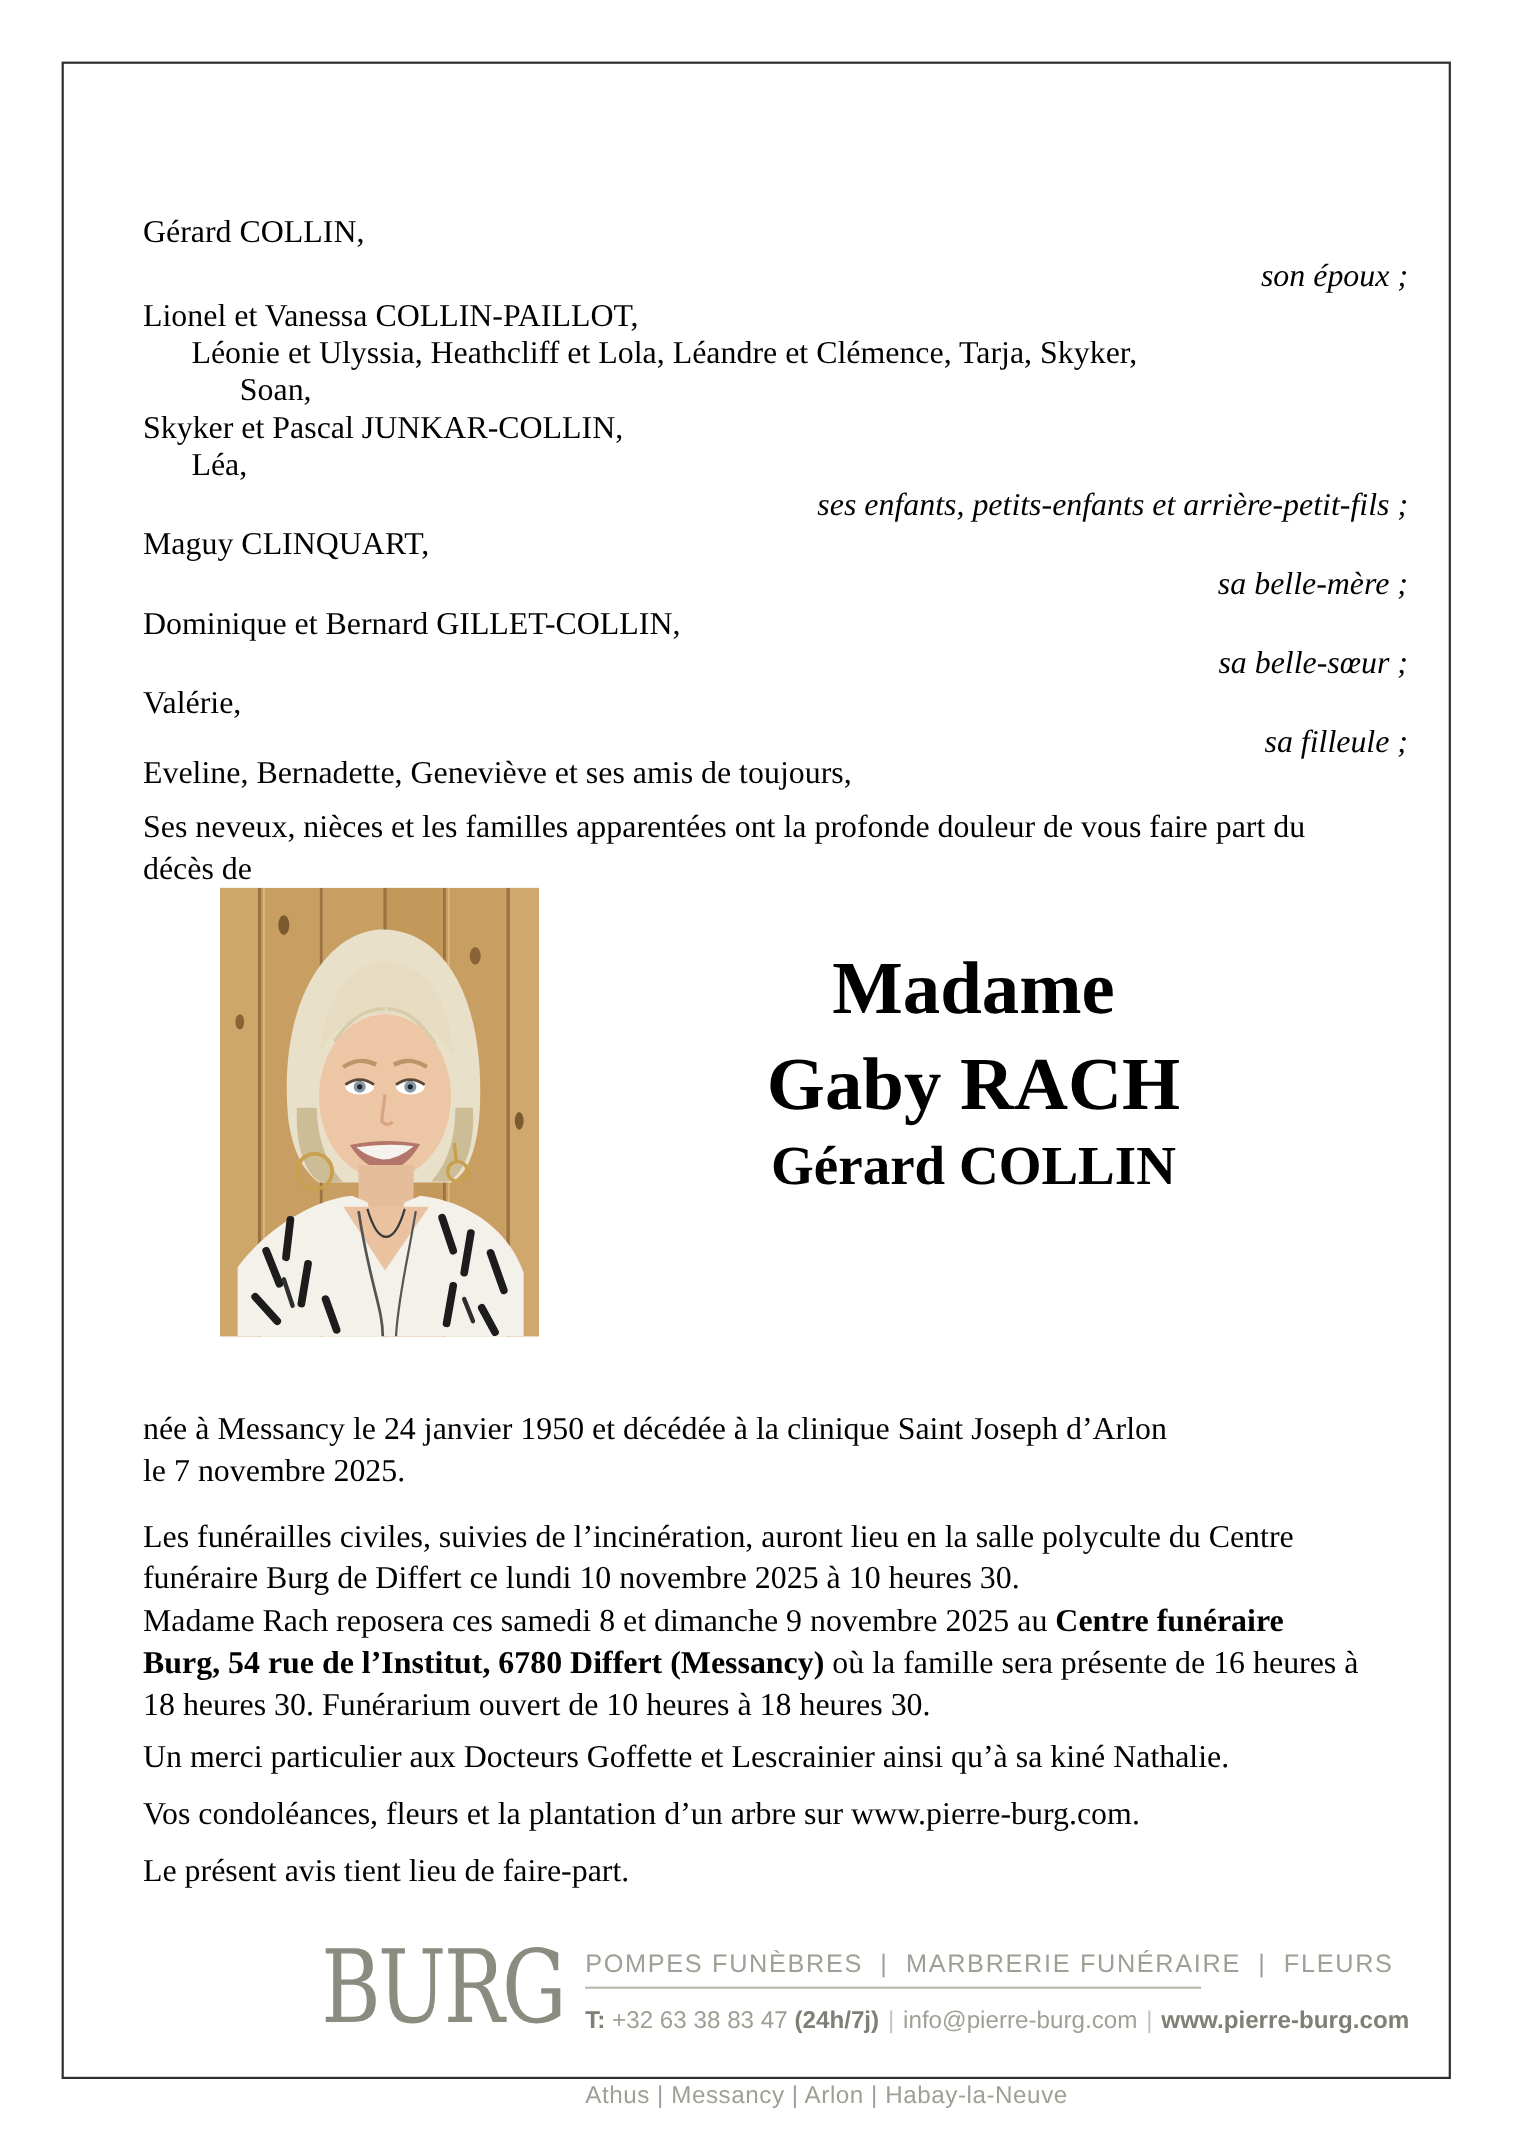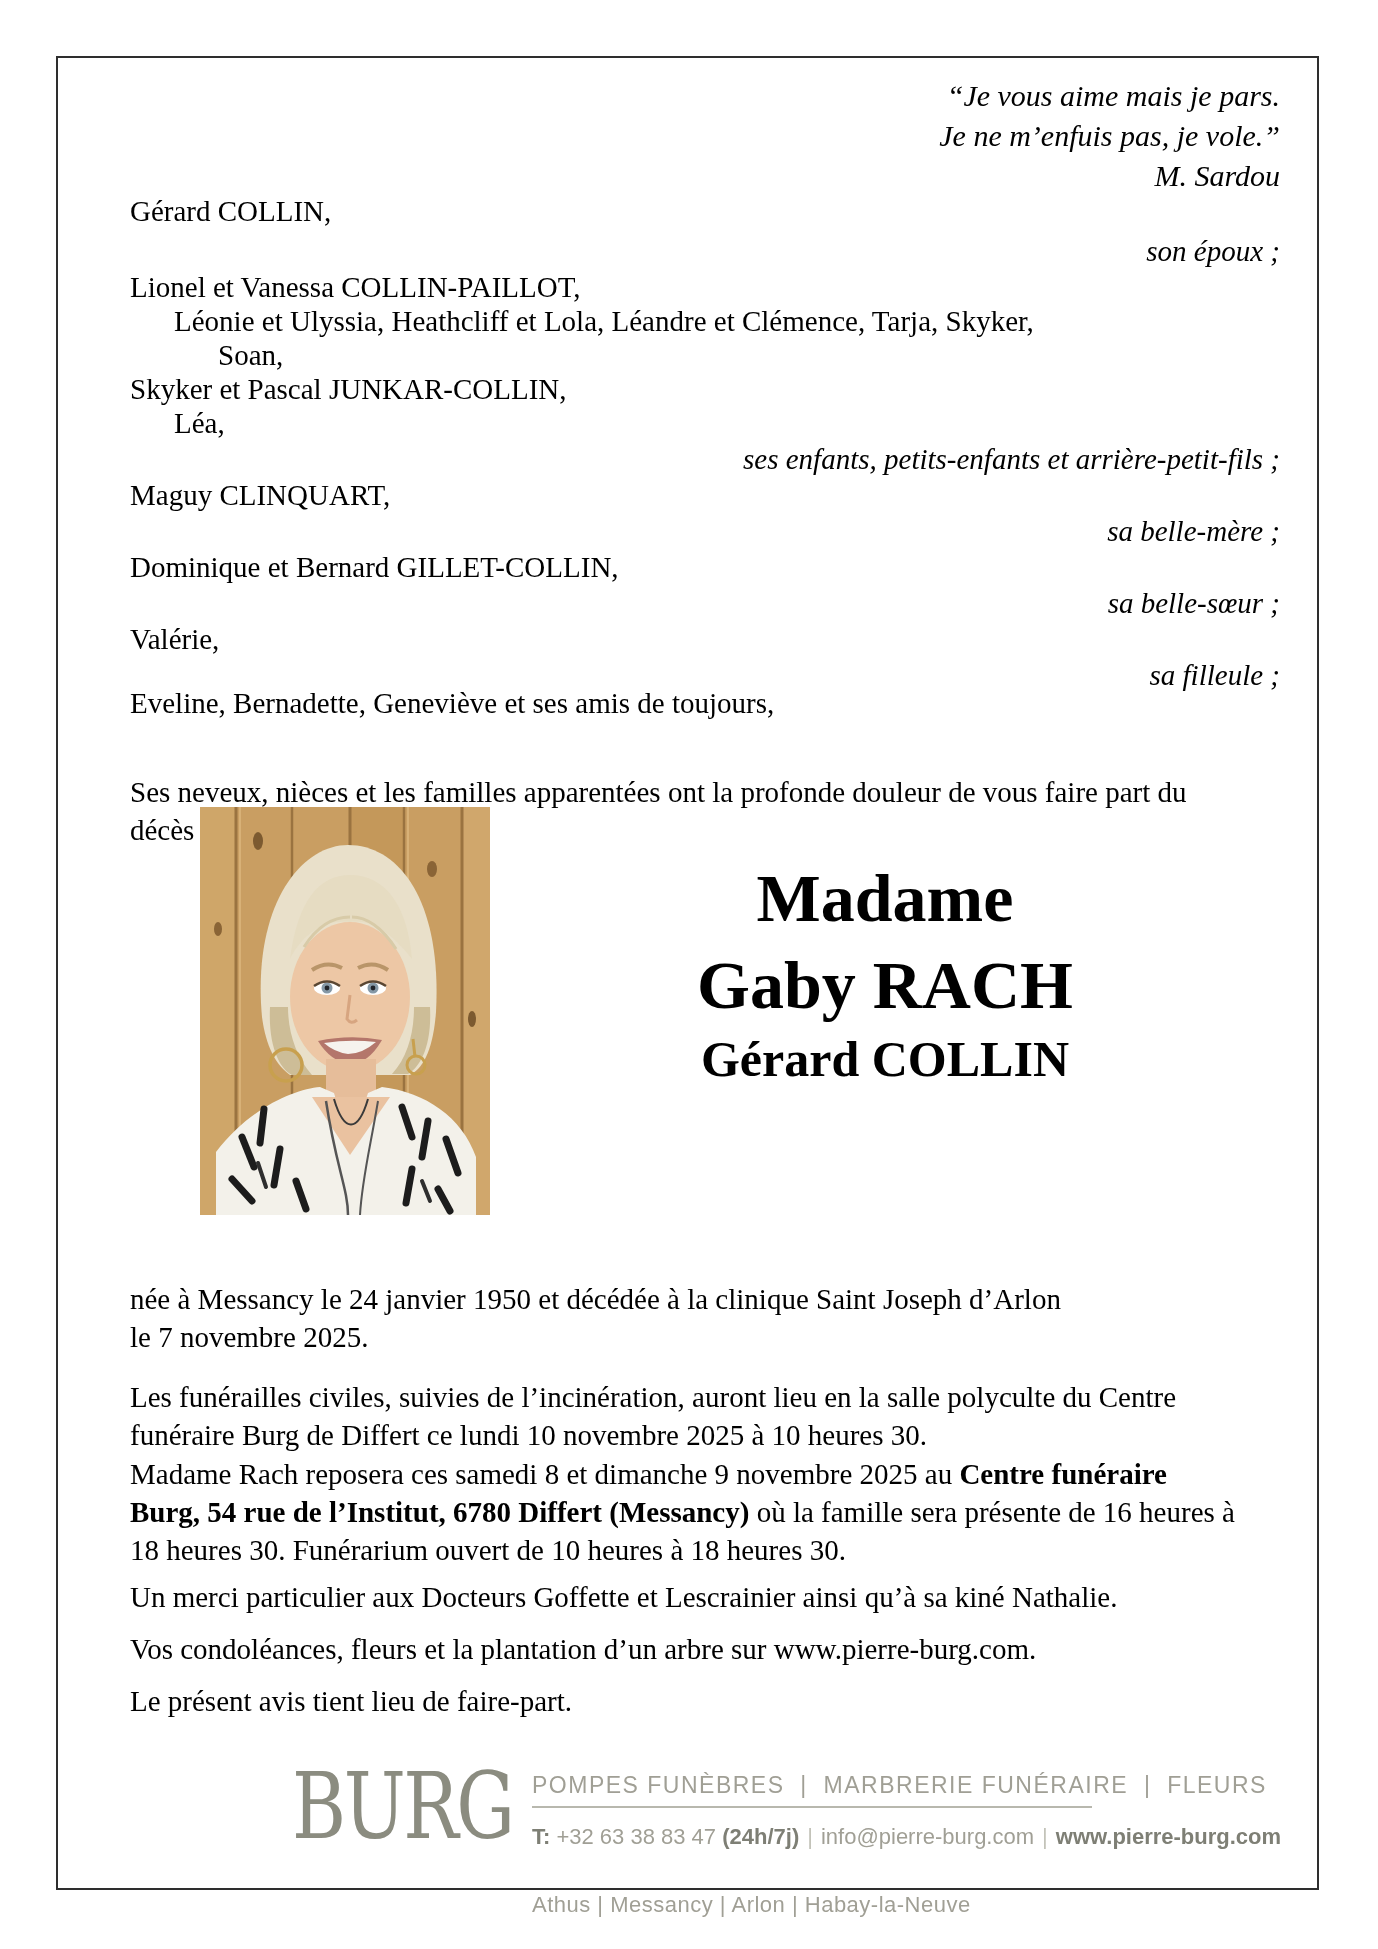--- a/index.html
+++ b/index.html
@@ -31,25 +31,20 @@
   .contact .strong{font-weight:bold;color:#7e7f75;}
   .contact .sep{color:#c3c3b9;padding:0 8px;}
   .locations{position:absolute;left:532px;top:1860px;font-size:22px;letter-spacing:0.5px;color:#a09f95;white-space:nowrap;margin-top:32px;}
 </style>
 </head>
 <body>
 
 <div class="page">
   <div class="border-frame"></div>
 
-  <div class="quote-block">
-    <div>“Je vous aime mais je pars.</div>
-    <div>Je ne m’enfuis pas, je vole.”</div>
-    <div>M. Sardou</div>
-  </div>
 
   <div class="txt" style="left:130px;top:192px;">Gérard COLLIN,</div>
   <div class="txt ital right" style="top:232px;">son époux ;</div>
 
   <div class="txt" style="left:130px;top:268px;">Lionel et Vanessa COLLIN-PAILLOT,</div>
   <div class="txt" style="left:174px;top:302px;">Léonie et Ulyssia, Heathcliff et Lola, Léandre et Clémence, Tarja, Skyker,</div>
   <div class="txt" style="left:218px;top:336px;">Soan,</div>
   <div class="txt" style="left:130px;top:370px;">Skyker et Pascal JUNKAR-COLLIN,</div>
   <div class="txt" style="left:174px;top:404px;">Léa,</div>
   <div class="txt ital right" style="top:440px;">ses enfants, petits-enfants et arrière-petit-fils ;</div>
@@ -58,21 +53,21 @@
   <div class="txt ital right" style="top:512px;margin-left:19px;">sa belle-mère ;</div>
 
   <div class="txt" style="left:130px;top:548px;">Dominique et Bernard GILLET-COLLIN,</div>
   <div class="txt ital right" style="top:584px;">sa belle-sœur ;</div>
 
   <div class="txt" style="left:130px;top:620px;">Valérie,</div>
   <div class="txt ital right" style="top:656px;">sa filleule ;</div>
 
   <div class="txt" style="left:130px;top:684px;">Eveline, Bernadette, Geneviève et ses amis de toujours,</div>
 
-  <div class="para" style="top:733px;margin-top:40px;">
+  <div class="para" style="top:733px;">
     <div>Ses neveux, nièces et les familles apparentées ont la profonde douleur de vous faire part du</div>
     <div>décès de</div>
   </div>
 
   <div class="photo-wrap">
     <svg width="290" height="408" viewBox="0 0 290 408">
       <rect width="290" height="408" fill="#c99e62"></rect>
       <rect x="0" y="0" width="36" height="408" fill="#cfa669"></rect>
       <rect x="150" y="0" width="54" height="408" fill="#c4985a"></rect>
       <rect x="262" y="0" width="28" height="408" fill="#d0a76c"></rect>

